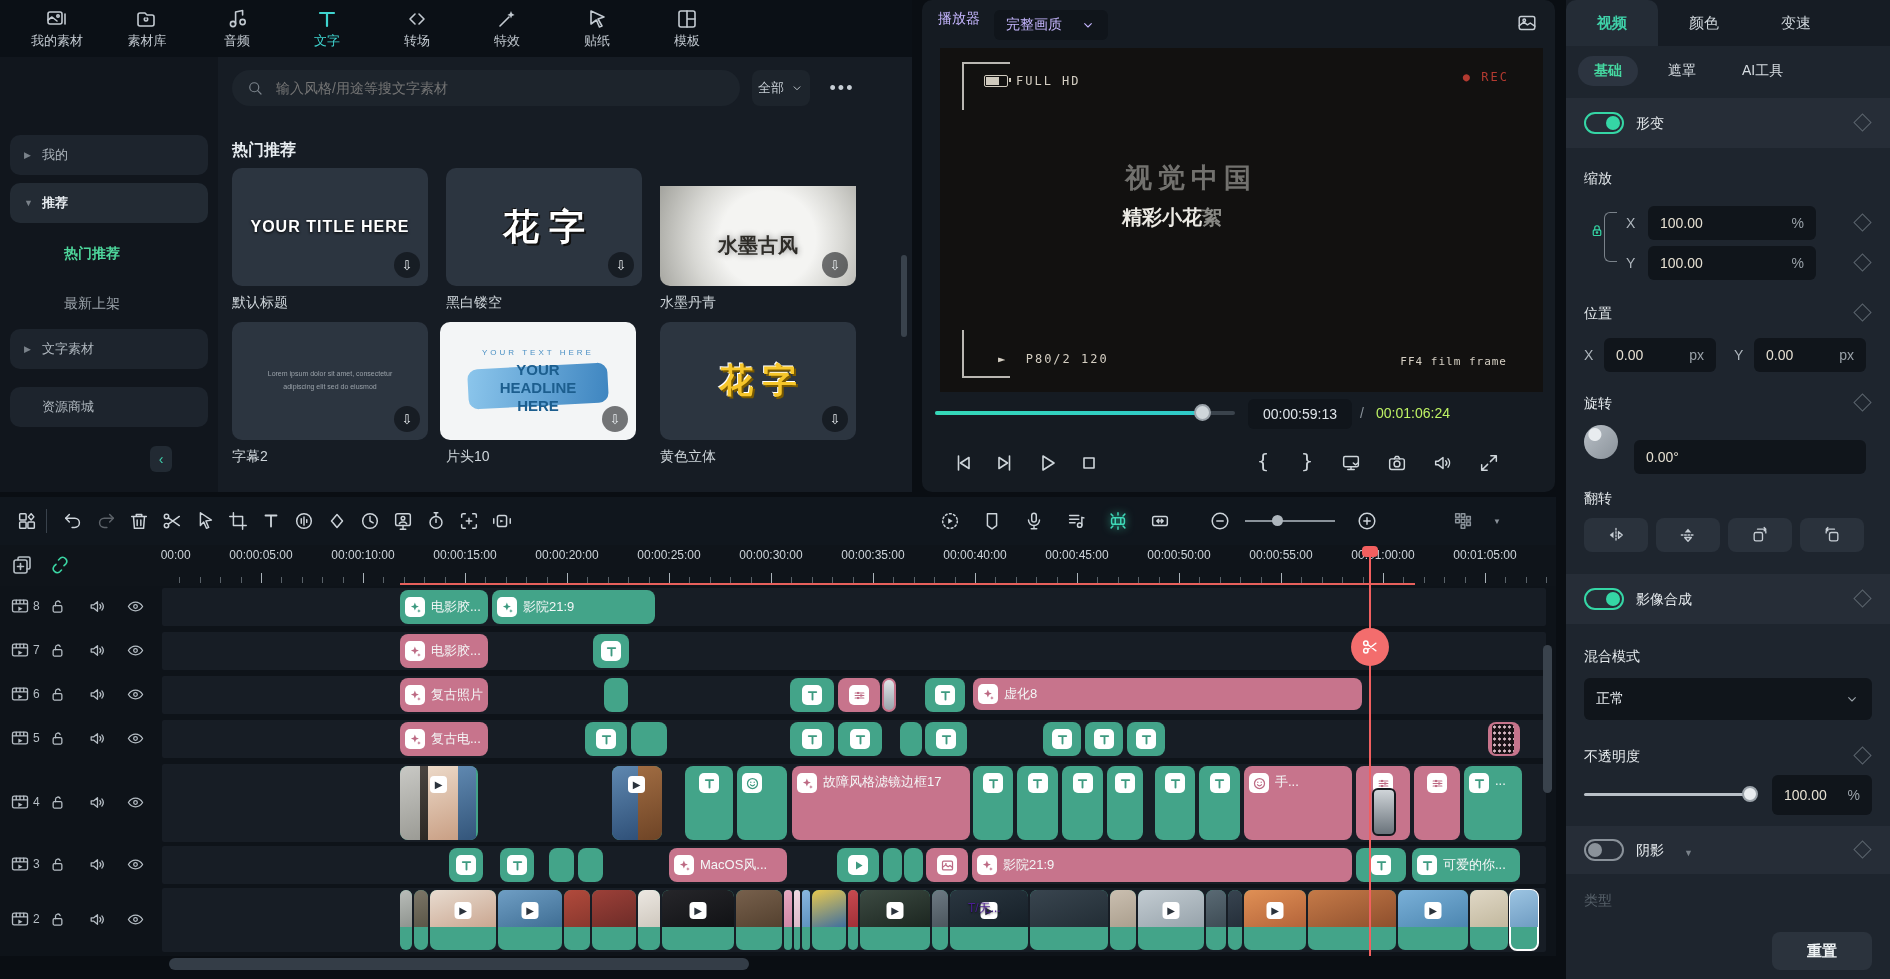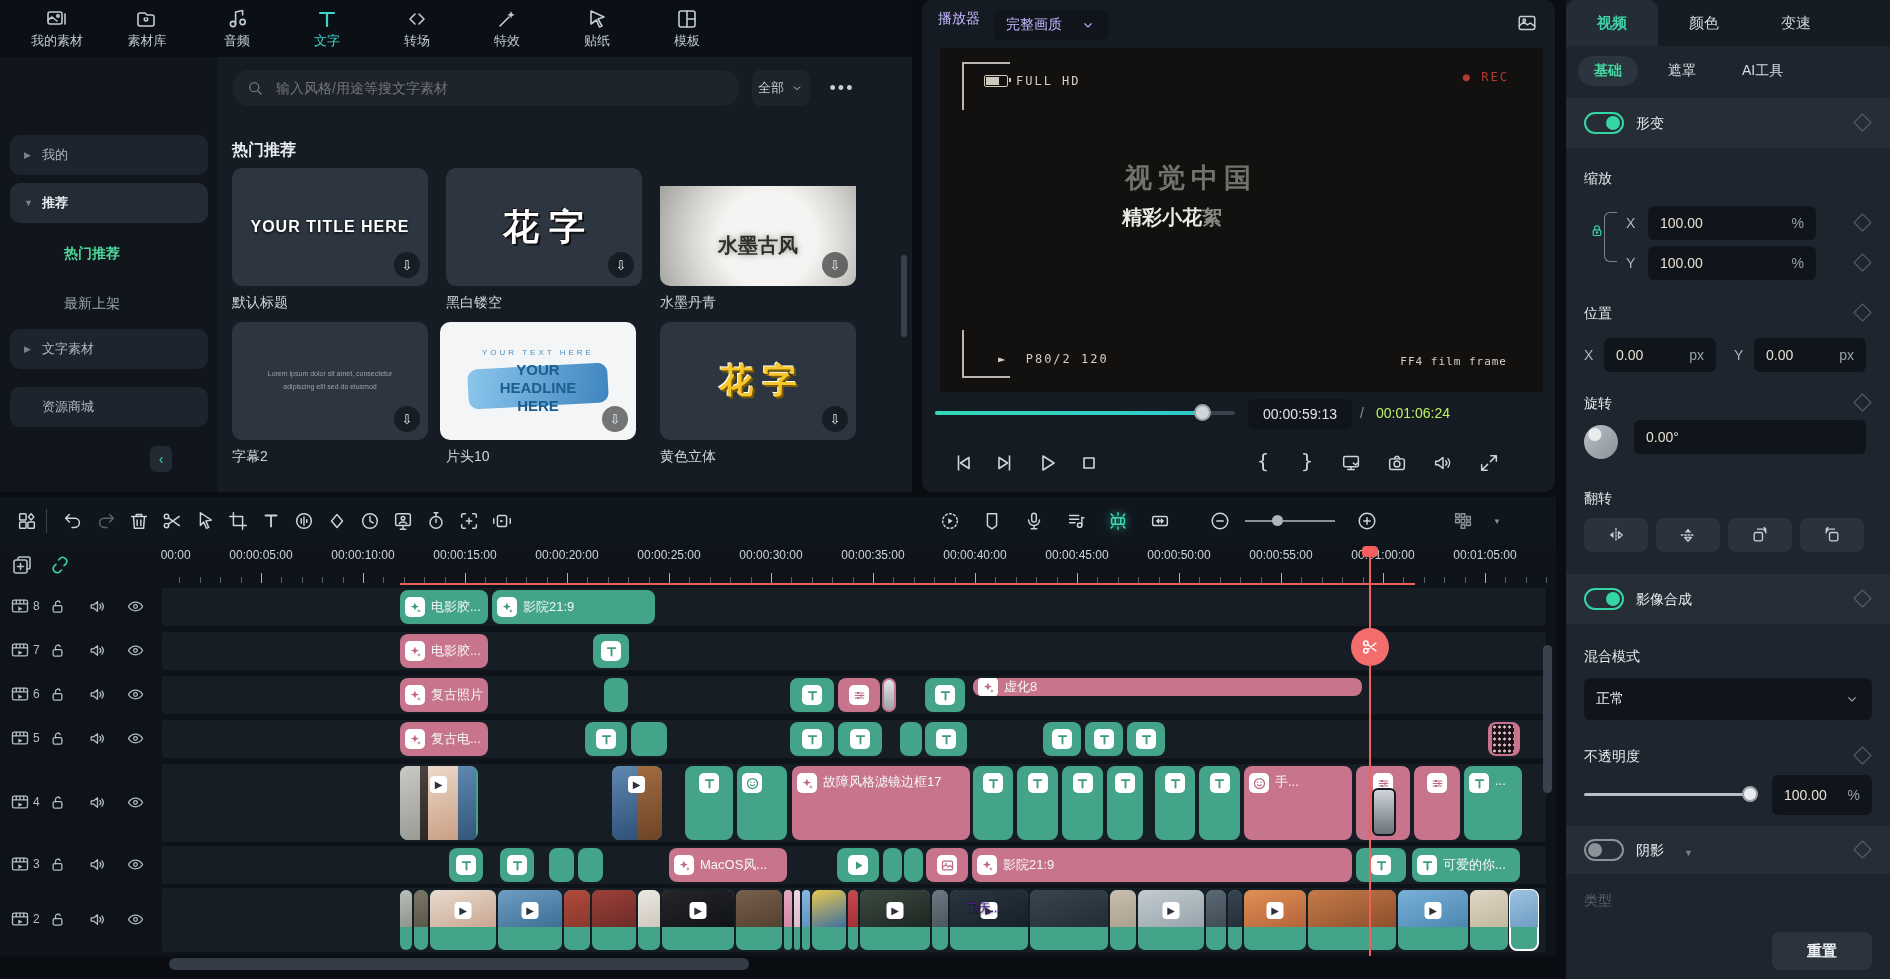--- a/index.html
+++ b/index.html
@@ -391,21 +391,21 @@
       </div>
     <div class="axis" style="left:168px;top:347px;">Y</div>
     <div class="inbox" style="left:188px;top:338px;width:112px;height:34px;">
         <span>0.00</span>
         <span class="suffix">px</span>
       </div>
 
     <div class="ins-label" style="left:18px;top:395px;">旋转</div>
     <div class="diamond" style="left:290px;top:396px;"></div>
     <div style="position:absolute;left:18px;top:425px;width:34px;height:34px;border-radius:50%;background:radial-gradient(circle at 32% 28%,#e8ecef 0 6px,transparent 7px),linear-gradient(135deg,#b9c0c7,#8a929a);"></div>
-    <div class="inbox" style="left:68px;top:420px;width:232px;height:34px;justify-content:flex-start;">
+    <div class="inbox" style="left:68px;top:440px;width:232px;height:34px;justify-content:flex-start;">
         <span>0.00°</span>
       </div>
 
     <div class="ins-label" style="left:18px;top:490px;">翻转</div>
     <div id="flips"></div>
 
     <div class="stripe" style="top:574px;height:50px;"></div>
     <div class="toggle on" style="left:18px;top:588px;">
         <span class="knob"></span>
       </div>
@@ -962,21 +962,21 @@
       <div class="clip p" style="left: 882px; top: 92px; width: 14px; height: 34px;">
         <div style="position: absolute; inset: 2px; border-radius: 5px; background: linear-gradient(rgb(223, 227, 230), rgb(154, 163, 171));"></div>
       </div>
       <div class="clip g" style="left: 925px; top: 92px; width: 40px; height: 34px; justify-content: center;">
         <span class="chip">
           <svg width="15" height="15" viewBox="0 0 24 24" fill="none" stroke-width="2" stroke-linecap="round" stroke-linejoin="round">
             <path d="M6 6.5h12M12 6.5v12" stroke-width="3"></path>
           </svg>
         </span>
       </div>
-      <div class="clip p" style="left: 973px; top: 92px; width: 389px; height: 18px;">
+      <div class="clip p" style="left: 973px; top: 92px; width: 389px; height: 32px;">
         <span class="chip">
           <svg width="15" height="15" viewBox="0 0 24 24" fill="none" stroke-width="2" stroke-linecap="round" stroke-linejoin="round">
             <path d="M11 4l1.8 4.6L17.4 10.4l-4.6 1.8L11 16.8l-1.8-4.6L4.6 10.4l4.6-1.8z" fill="currentColor" stroke="none"></path>
             <path d="M17.5 14.5l.9 2.1 2.1.9-2.1.9-.9 2.1-.9-2.1-2.1-.9 2.1-.9z" fill="currentColor" stroke="none"></path>
           </svg>
         </span>
         <span class="lbl">虚化8</span>
       </div>
       <div class="rowbg" style="top: 134px; height: 38px;"></div>
       <div style="position: absolute; left: 0px; top: 134px; width: 160px; height: 38px;">

